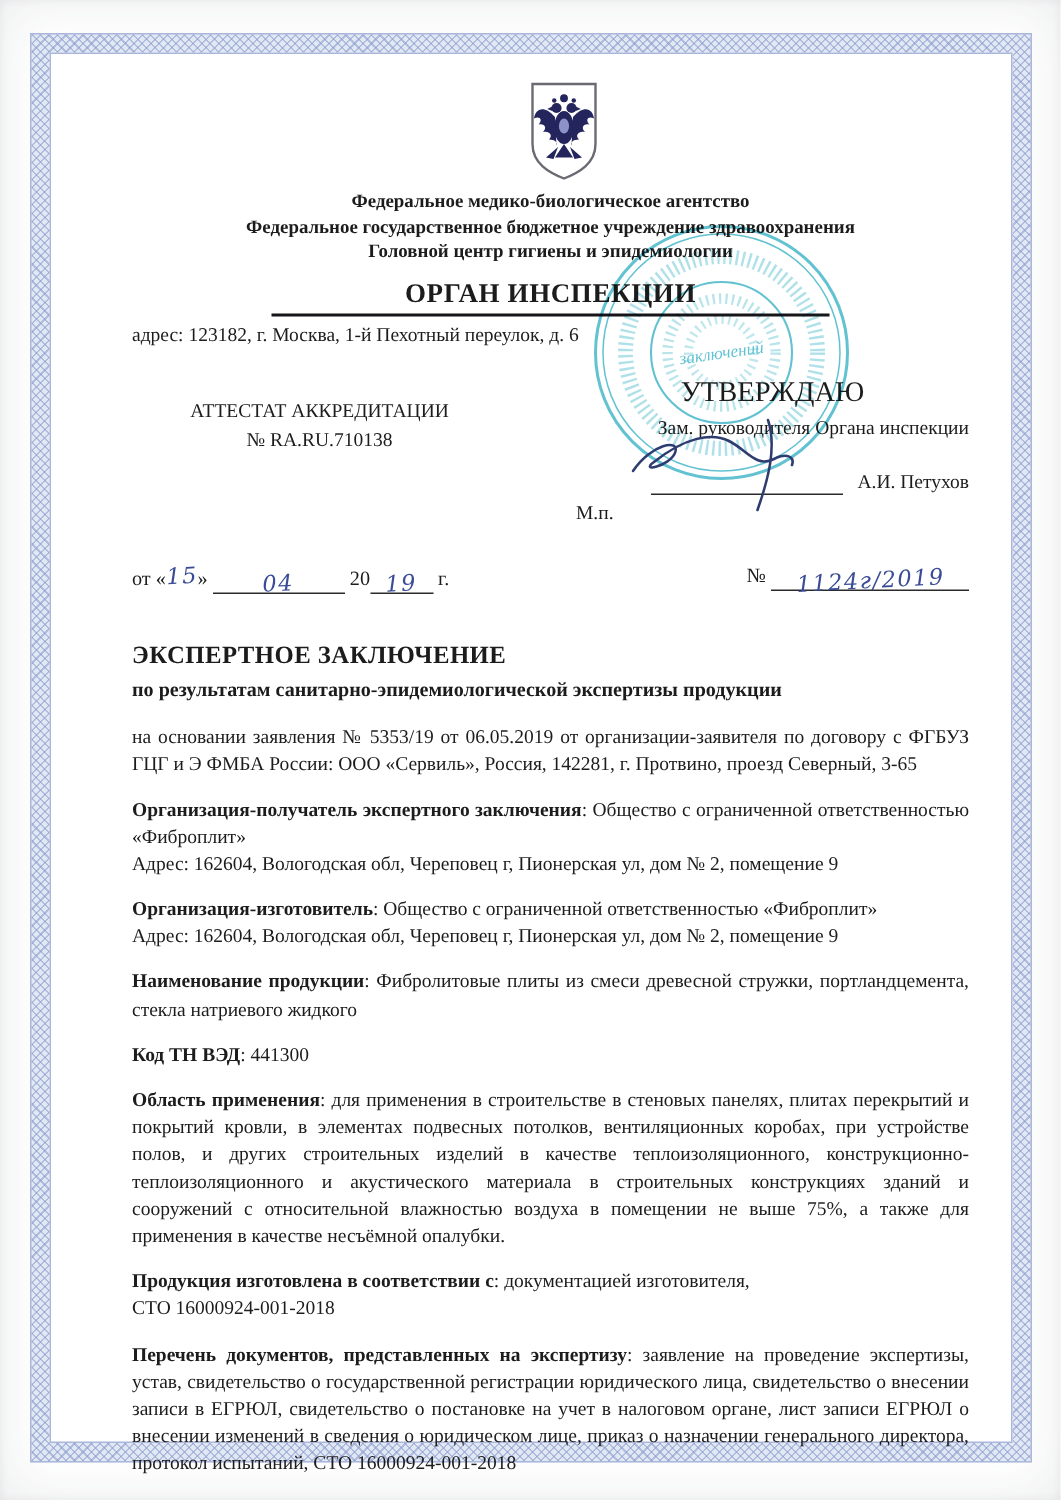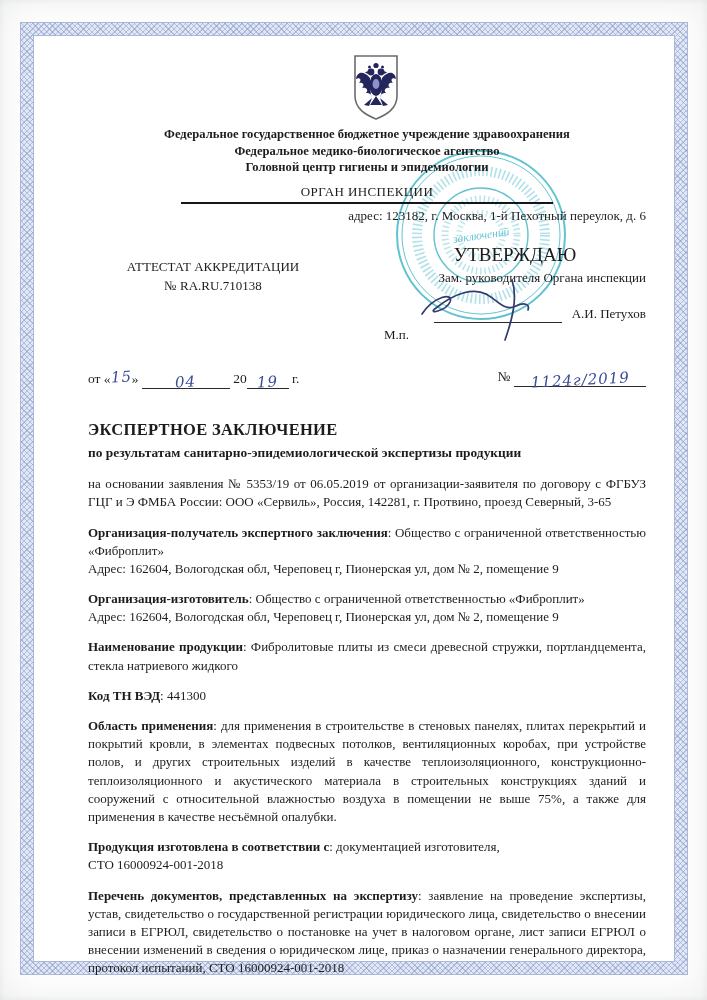--- a/index.html
+++ b/index.html
@@ -29,22 +29,22 @@
   }
   
   .content{
     position:absolute;left:88px;top:52px;width:558px;
     font-size:13px;line-height:1.4;
   }
   .arms{display:block;margin:0 auto 4px auto;padding-left:18px;width:50px;height:70px;}
   .agency{font-weight:bold;text-align:center;font-size:12.6px;line-height:1.32;}
   .org-title-wrap{width:372px;margin:7px auto 0 auto;text-align:center;
     border-bottom:2px solid #15151a;padding-bottom:1px;}
-  .org-title{font-weight:normal;font-size:13px;letter-spacing:.4px;}
-  .org-addr{text-align:right;font-size:13px;margin-top:3px;font-family:Liberation Serif, serif;}
+  .org-title{font-weight:bold;font-size:18px;letter-spacing:.4px;}
+  .org-addr{text-align:left;font-size:13px;margin-top:3px;font-family:Liberation Serif, serif;}
   .two-col{display:flex;justify-content:space-between;margin-top:16px;}
   .accred{width:250px;text-align:center;font-size:13px;margin-top:17px;line-height:1.45;}
   .approve{width:262px;text-align:right;font-size:13px;line-height:1.45;}
   .sig-row{margin-top:17px;display:flex;justify-content:flex-end;align-items:flex-end;gap:10px;}
   .sig-line{display:inline-block;width:128px;border-bottom:1.3px solid #2a2a2a;height:14px;}
   .mp{margin-top:3px;text-align:left;}
   .date-row{display:flex;justify-content:space-between;margin-top:23px;font-size:13.5px;}
   .blank{display:inline-block;border-bottom:1.3px solid #2a2a2a;text-align:center;height:15px;vertical-align:bottom;}
   .w90{width:88px;} .w40{width:42px;} .w130{width:132px;}
   .hw{
@@ -88,22 +88,22 @@
       <circle cx="18.5" cy="15" r="1.5"></circle>
       <circle cx="31.5" cy="15" r="1.5"></circle>
       <path d="M25,44 l-6,9 h12 z"></path>
       <path d="M21,46 l-8,7 l5,1 z"></path>
       <path d="M29,46 l8,7 l-5,1 z"></path>
     </g>
     <ellipse cx="25" cy="32" rx="3.4" ry="5" fill="#8d93c8"></ellipse>
   </svg>
 
   <div class="agency">
+    <div>Федеральное медико-биологическое агентство</div>
     <div>Федеральное государственное бюджетное учреждение здравоохранения</div>
-    <div>Федеральное медико-биологическое агентство</div>
     <div>Головной центр гигиены и эпидемиологии</div>
   </div>
 
   <div class="org-title-wrap">
     <span class="org-title">ОРГАН ИНСПЕКЦИИ</span>
   </div>
   <div class="org-addr">адрес: 123182, г. Москва, 1-й Пехотный переулок, д. 6</div>
 
   <div class="two-col">
     <div class="accred">

